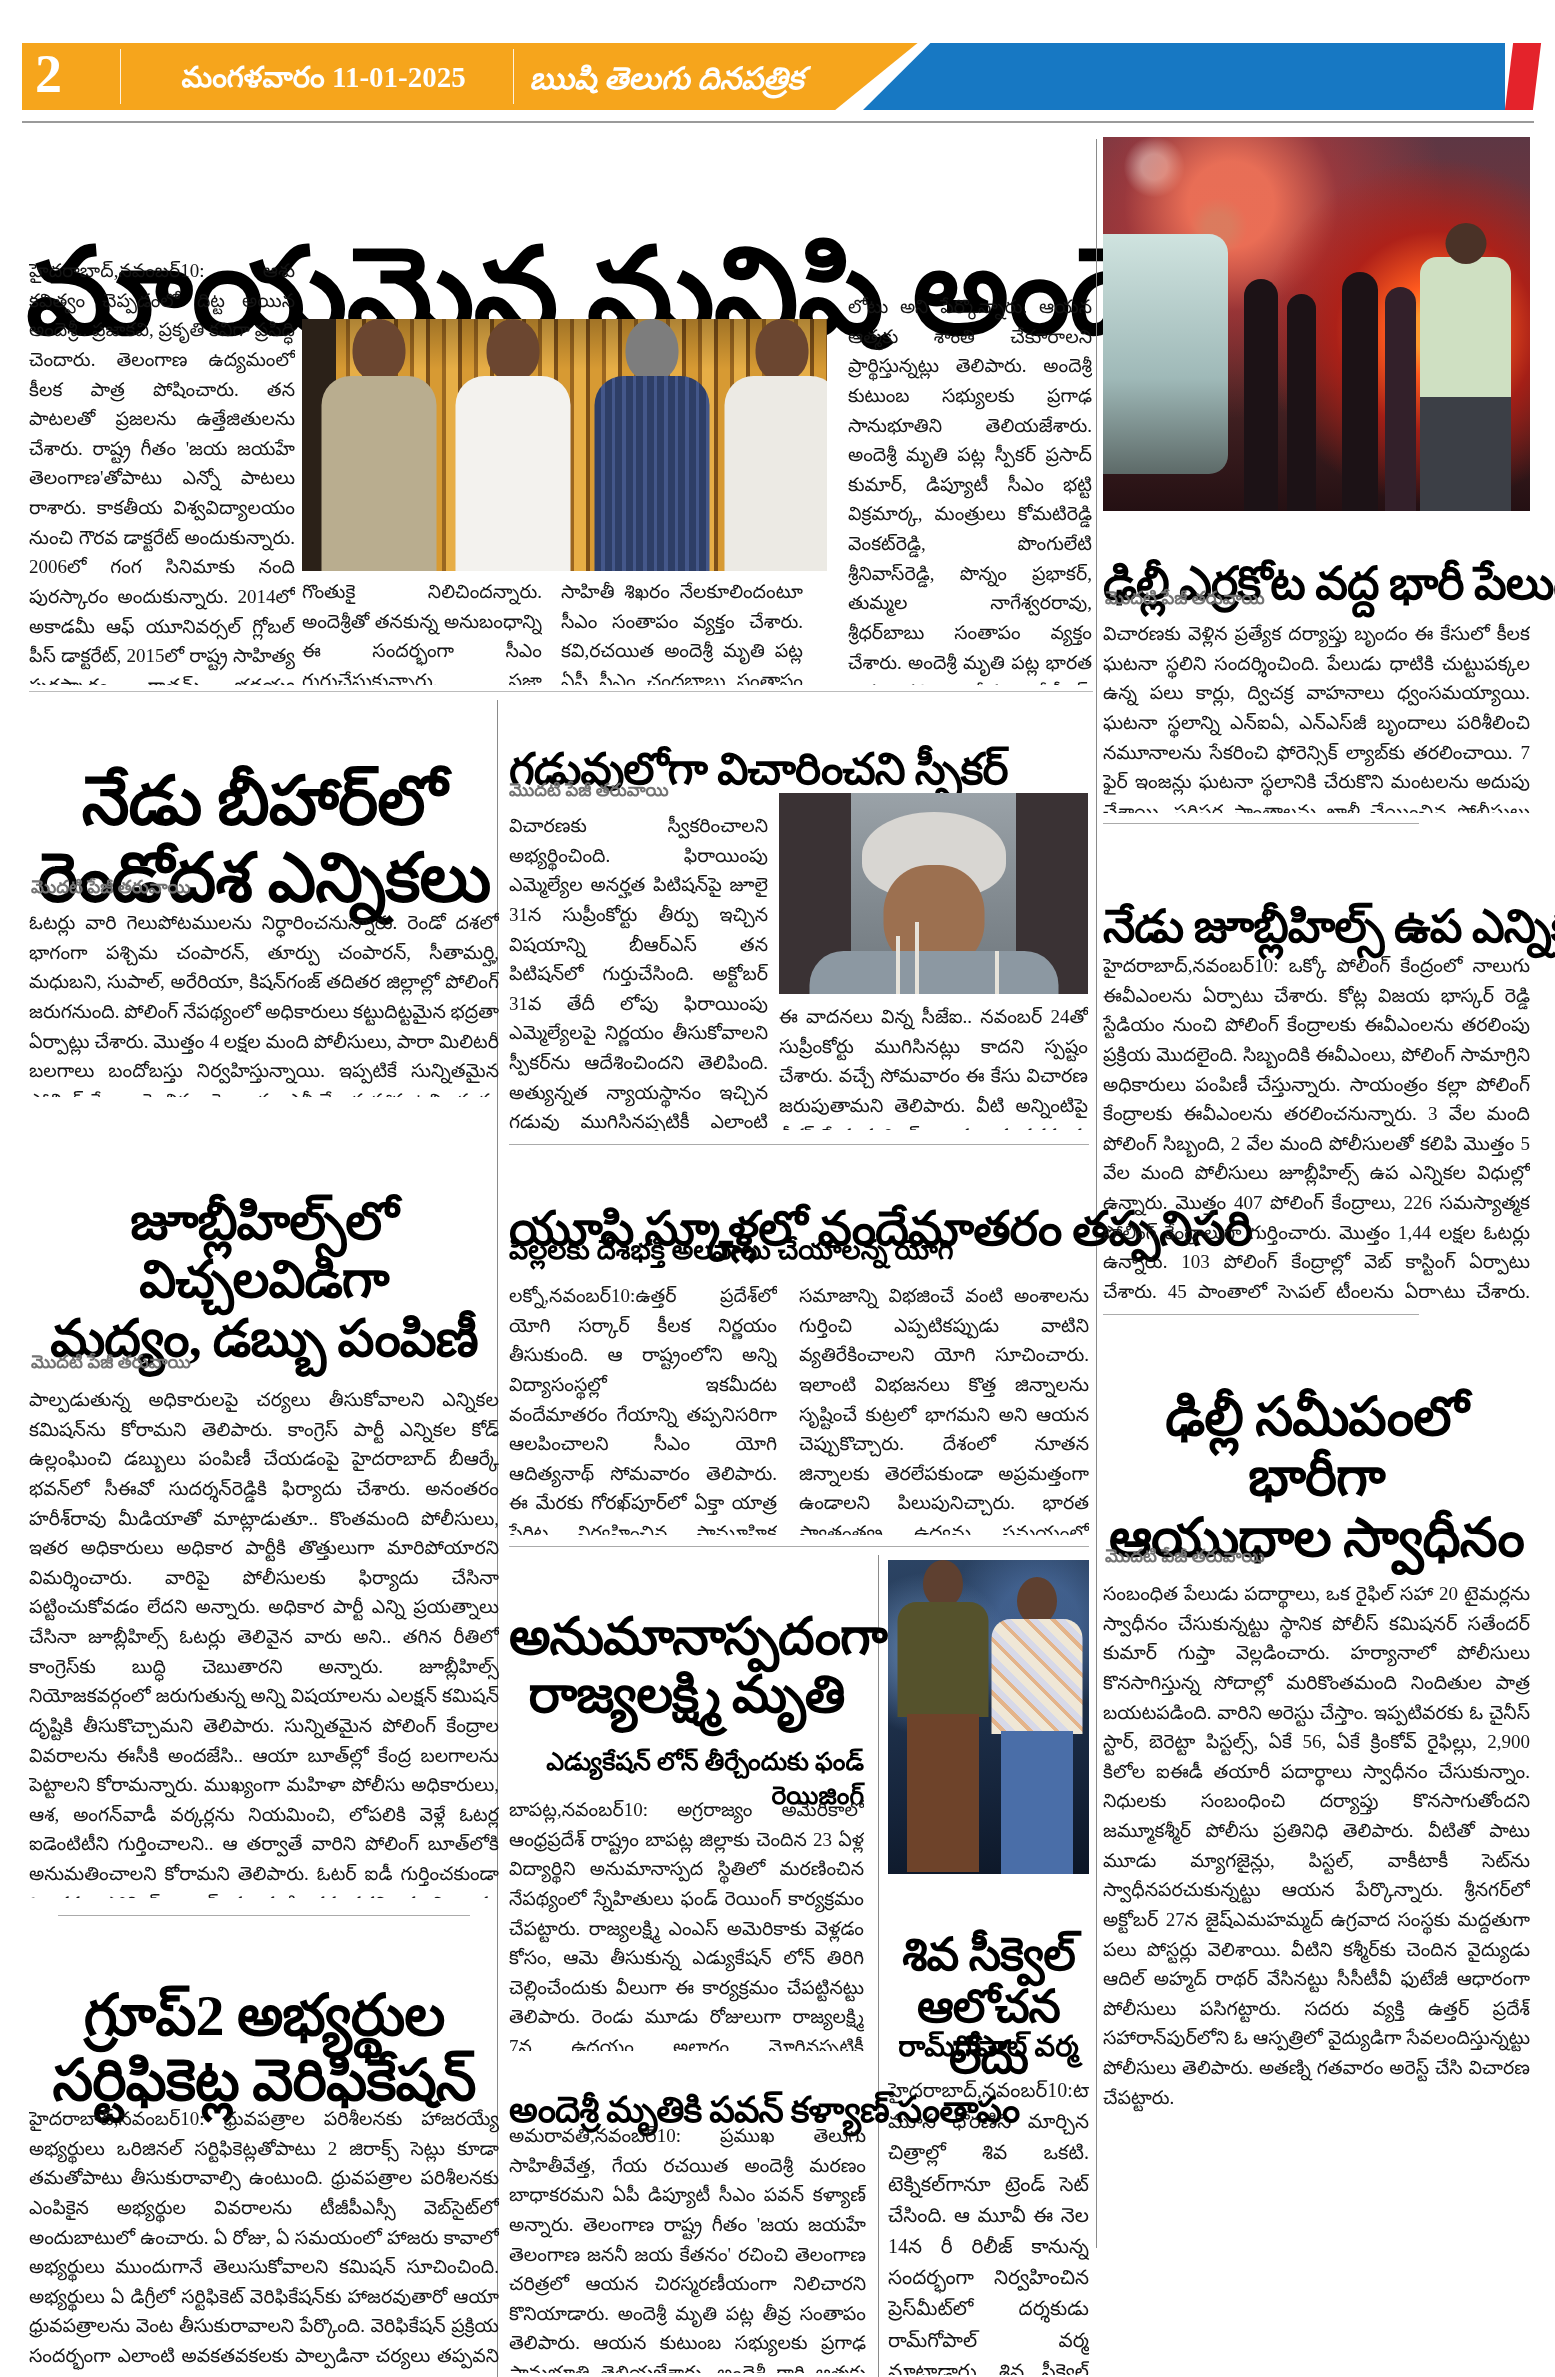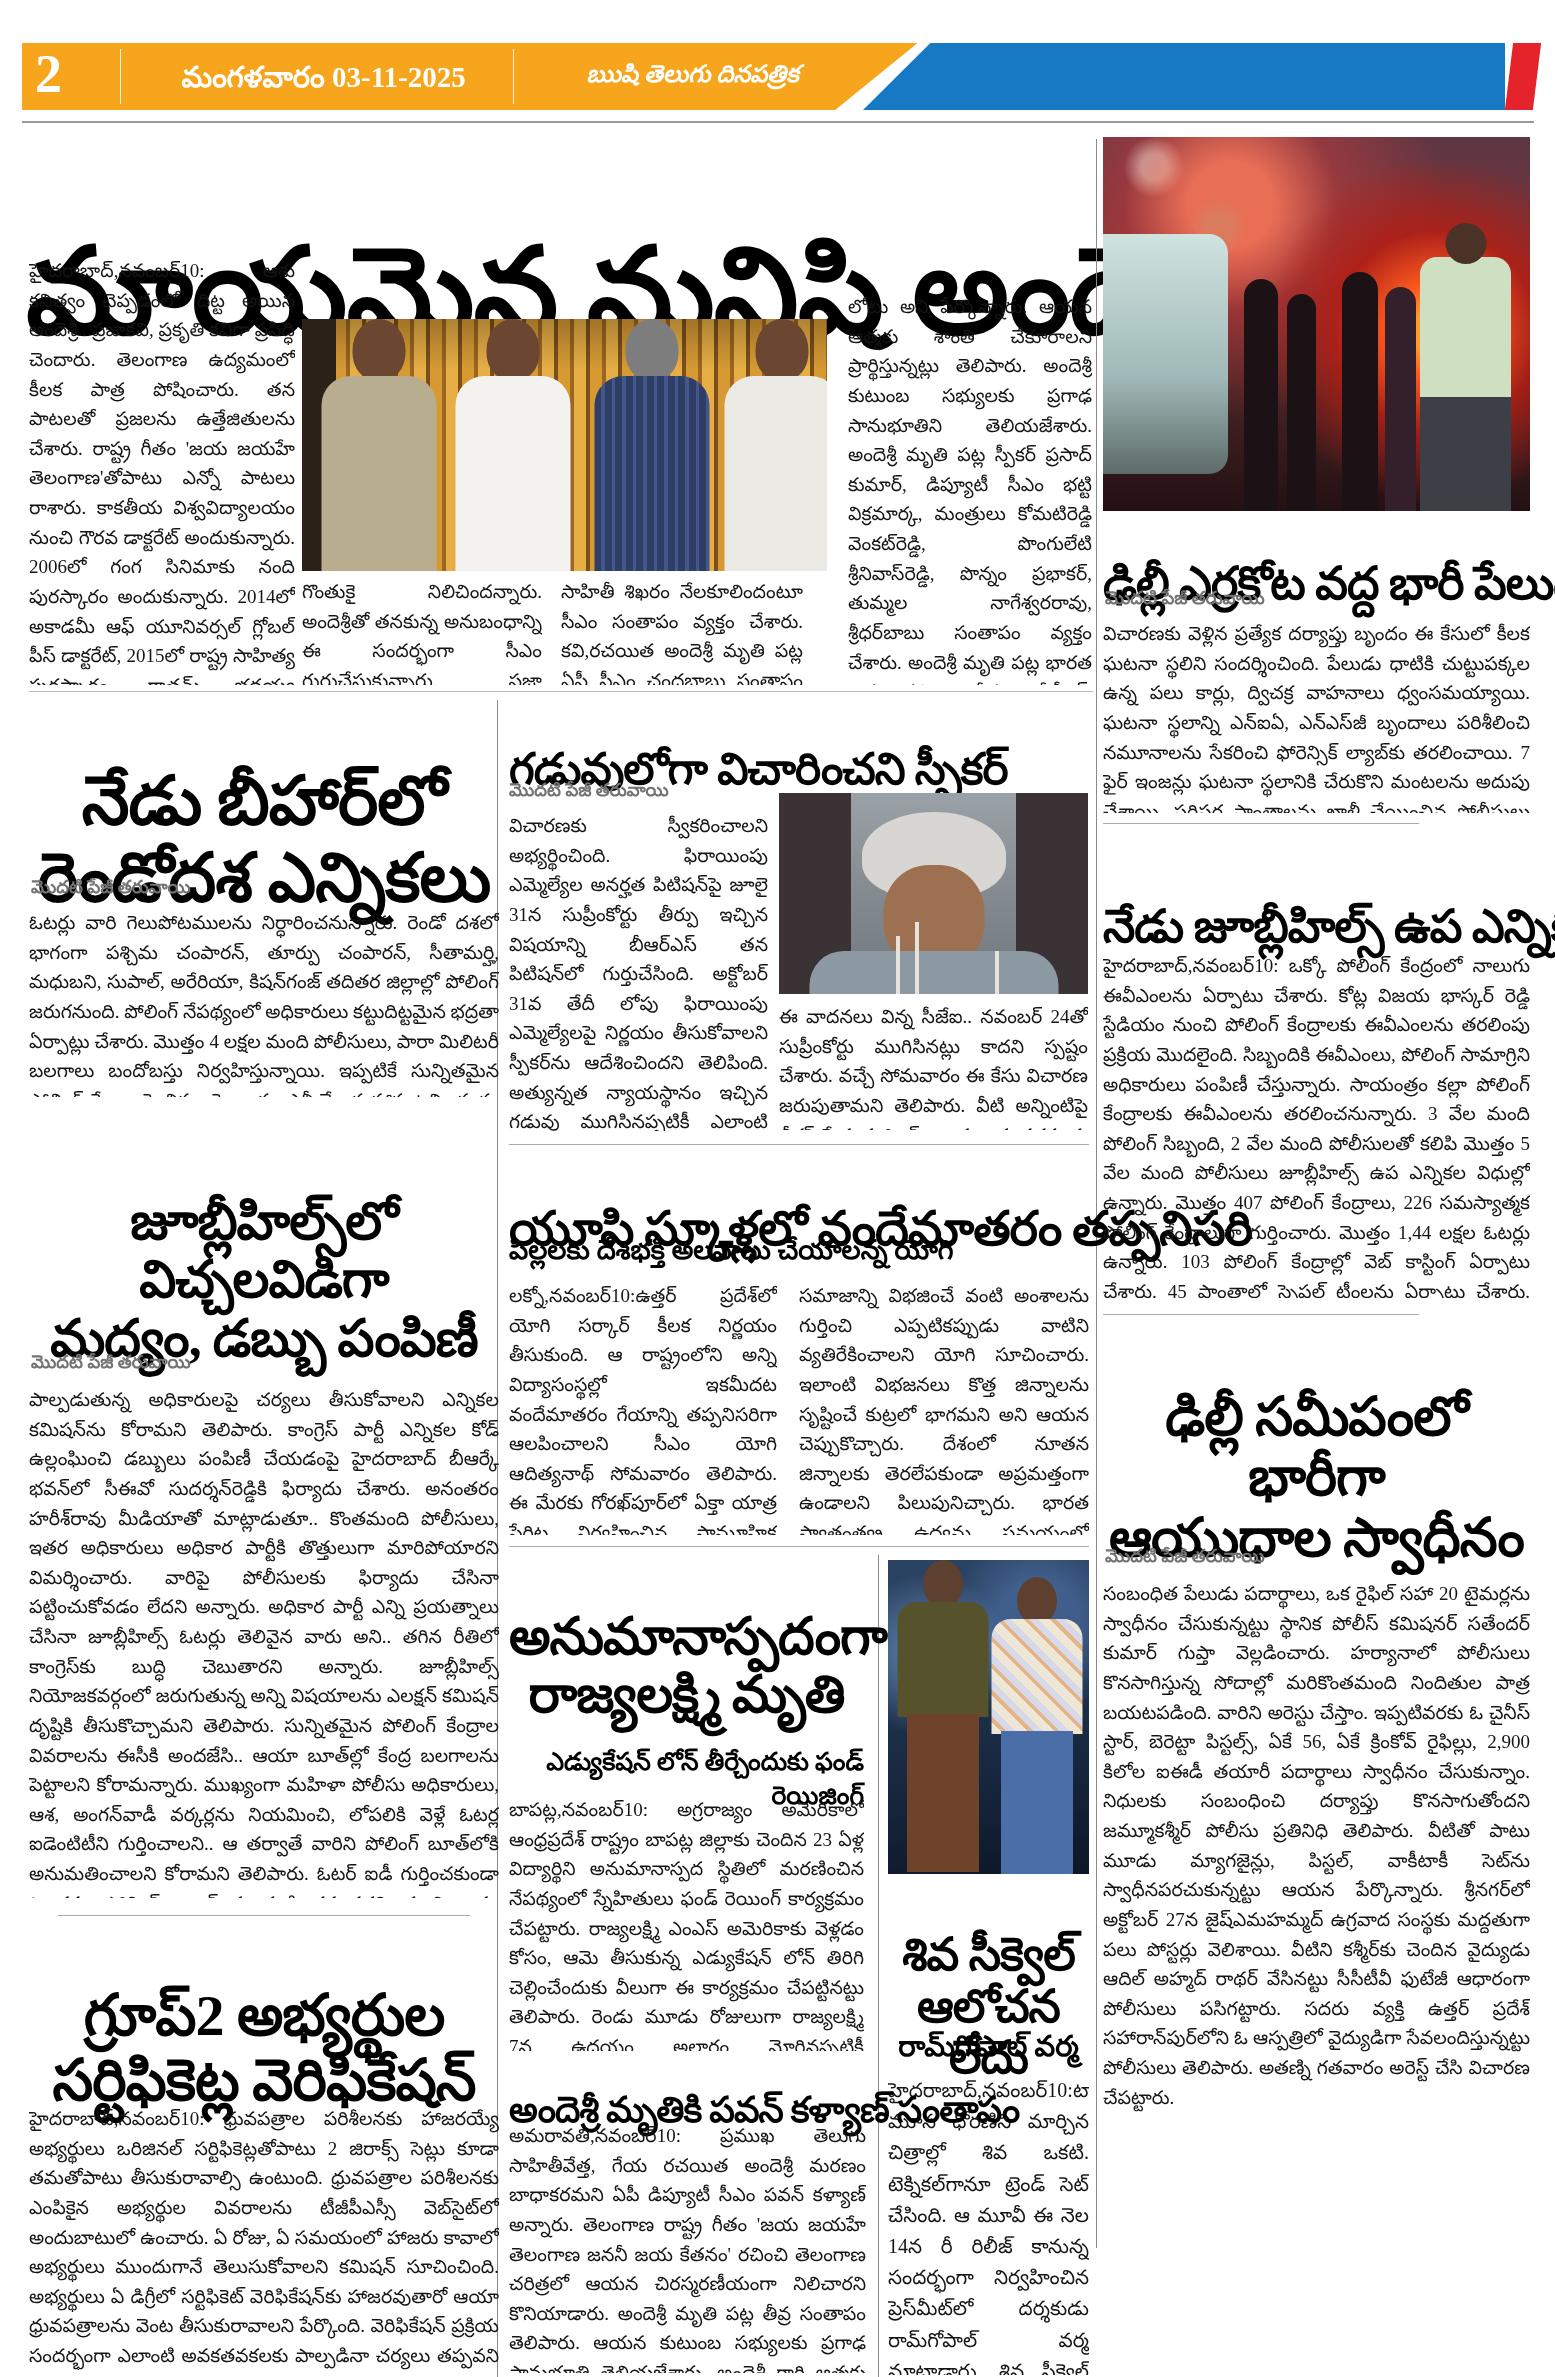--- a/index.html
+++ b/index.html
@@ -6,21 +6,21 @@
   #page{position:relative;width:1555px;height:2377px;background:#ffffff;overflow:hidden;
         font-family:"Liberation Serif","DejaVu Serif",serif;color:#101010;}
   
   .band{position:absolute;top:43px;height:67px;}
   .band-orange{left:21.6px;width:896px;background:#F6A51C;clip-path:polygon(0 0,100% 0,90.8% 100%,0 100%);}
   .band-blue{left:863px;width:642px;background:#1778C3;clip-path:polygon(10.5% 0,100% 0,100% 100%,0 100%);}
   .band-red{left:1509px;width:28px;background:#E4232B;transform:skewX(-7deg);}
   .pgnum{position:absolute;left:13.4px;top:1.9px;font-size:54px;font-weight:bold;color:#fff;line-height:1.1;}
   .hsep{position:absolute;top:5.8px;bottom:5.8px;width:1.4px;background:rgba(255,255,255,.85);}
   .hdate{position:absolute;left:120px;top:18px;width:364px;text-align:center;font-size:29px;font-weight:bold;color:#fff;}
-  .hmast{position:absolute;left:508px;top:18px;width:326px;text-align:center;font-size:24px;font-weight:bold;color:#fff;font-style:italic;}
+  .hmast{position:absolute;left:508px;top:18px;width:326px;text-align:left;font-size:31px;font-weight:bold;color:#fff;font-style:italic;}
   
   .rh{position:absolute;background:#9a9a9a;height:1.9px;}
   .rv{position:absolute;background:#8a8a8a;width:1.4px;}
   
   .hl{position:absolute;font-weight:bold;color:#000;line-height:1.12;letter-spacing:-1px;}
   .center{text-align:center;}
   .pre{white-space:pre-line;}
   .body{position:absolute;font-size:19px;line-height:1.56;text-align:justify;overflow:hidden;color:#151515;}
   .cont{position:absolute;font-size:18px;font-weight:bold;color:#737373;}
   .subhead{position:absolute;font-weight:bold;color:#000;}
@@ -61,21 +61,21 @@
 </style>
 </head>
 <body>
 
 <div id="page">
 
   <header>
     <div class="band band-orange">
       <span class="pgnum">2</span>
       <span class="hsep" style="left:98px;"></span>
-      <span class="hdate">మంగళవారం 03-11-2025</span>
+      <span class="hdate">మంగళవారం 11-01-2025</span>
       <span class="hsep" style="left:491px;"></span>
       <span class="hmast">ఋషి తెలుగు దినపత్రిక</span>
     </div>
     <div class="band band-blue"></div>
     <div class="band band-red"></div>
   </header>
   <div class="rh" style="left:21.6px;top:121px;width:1512px;"></div>
 
   <section>
     <h1 class="hl" style="left:26px;top:144px;width:1069px;font-size:121px;white-space:nowrap;">మాయమైన మనిషి అందెశ్రీ</h1>

